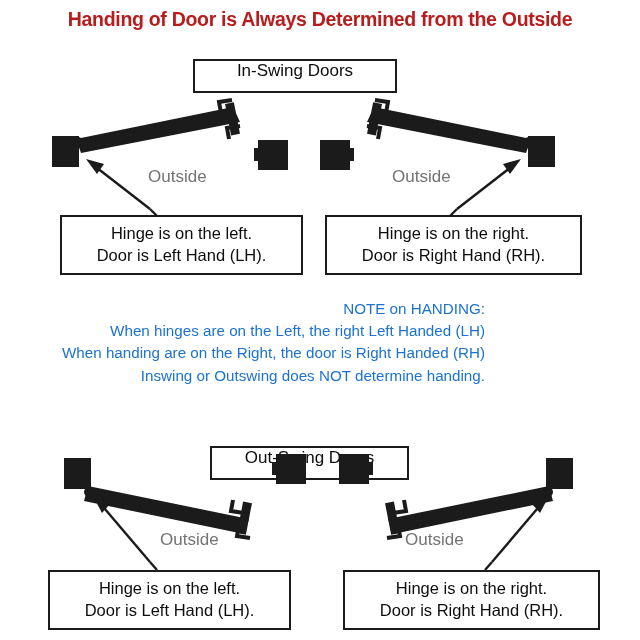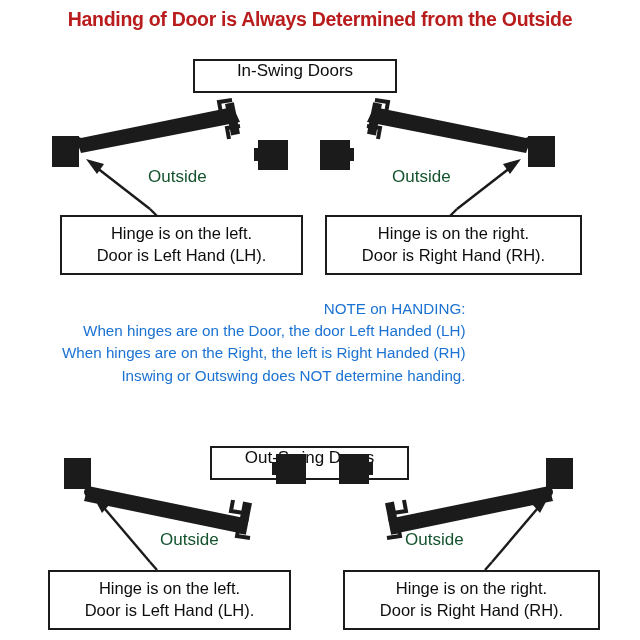--- a/index.html
+++ b/index.html
@@ -42,21 +42,21 @@
     align-items:center;justify-content:center;
     font-size:16.5px;
     line-height:1.32;
     color:#0d0d0d;
     white-space:nowrap;
   }
 
   .outside-label{
     position:absolute;
     font-size:17px;
-    color:#14532d;
+    color:#737373;
     white-space:nowrap;
   }
 
   .note{
     position:absolute;
     left:62px;top:298px;
     color:#1b72d2;
     font-size:15.2px;
     line-height:1.46;
     white-space:nowrap;
@@ -128,22 +128,22 @@
     <div>Door is Left Hand (LH).</div>
   </div>
 
   <div class="calloutbox" style="left:325px;top:215px;width:257px;height:60px;">
     <div>Hinge is on the right.</div>
     <div>Door is Right Hand (RH).</div>
   </div>
 
   <div class="note">
     <div>NOTE on HANDING:</div>
-    <div>When hinges are on the Door, the door Left Handed (LH)</div>
-    <div>When hinges are on the Right, the left is Right Handed (RH)</div>
+    <div>When hinges are on the Left, the right Left Handed (LH)</div>
+    <div>When handing are on the Right, the door is Right Handed (RH)</div>
     <div>Inswing or Outswing does NOT determine handing.</div>
   </div>
 
   <div class="sectionbox" style="left:210px;top:446px;width:199px;height:34px;">
     <span>Out-Swing Doors</span>
   </div>
 
   <svg class="dia" style="left:0;top:440px;width:640px;height:200px;" viewBox="0 0 640 200">
 
     <g>

